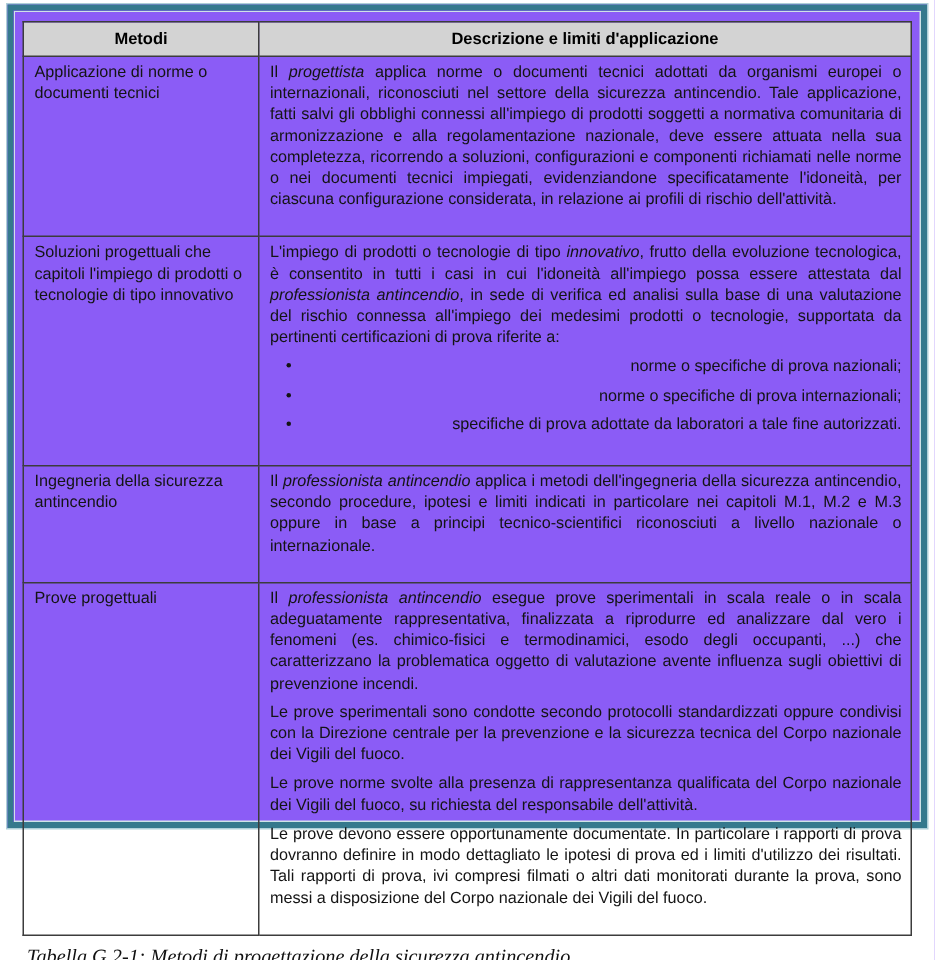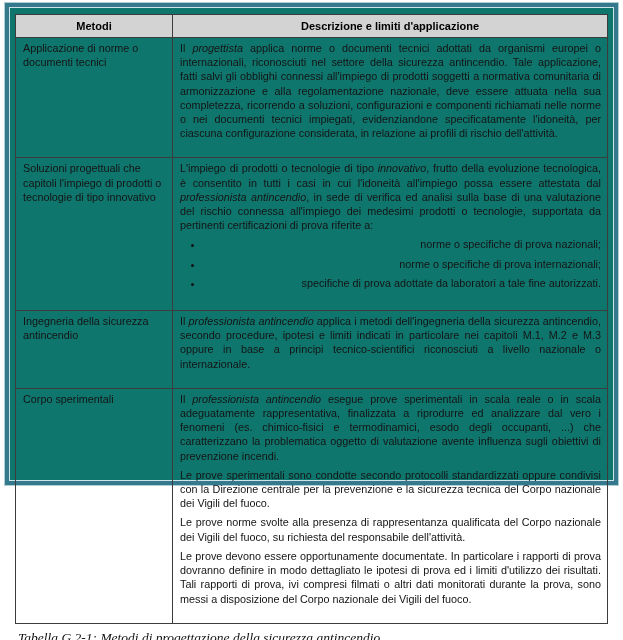--- a/index.html
+++ b/index.html
@@ -5,26 +5,26 @@
   html, body {
     margin: 0; padding: 0;
     width: 623px; height: 640px;
     background: #ffffff;
     font-family: "Liberation Sans", sans-serif;
     overflow: hidden;
   }
   .frame {
     position: absolute;
     left: 5px; top: 3px;
-    width: 613px; height: 482px;
+    width: 613px; height: 549px;
     box-sizing: border-box;
     border: 4px solid #35798d;
     box-shadow: 0 0 0 1px #aecfd8, inset 0 0 0 1px #cfe2e7;
     padding: 7px 6px 0 6px;
-    background: #0f766e;
+    background: #8b5cf6;
   }
   table.methods-table {
     width: 100%;
     border-collapse: collapse;
     table-layout: fixed;
   }
   .methods-table th, .methods-table td {
     border: 1px solid #3c3c3c;
   }
   .methods-table th {
@@ -99,21 +99,21 @@
             </ul>
           </td>
         </tr>
         <tr>
           <td class="cell-method">Ingegneria della sicurezza antincendio</td>
           <td class="cell-desc">
             <p><span>Il </span><em>professionista antincendio</em><span> applica i metodi dell'ingegneria della sicurezza antincendio, secondo procedure, ipotesi e limiti indicati in particolare nei capitoli M.1, M.2 e M.3 oppure in base a principi tecnico-scientifici riconosciuti a livello nazionale o internazionale.</span></p>
           </td>
         </tr>
         <tr>
-          <td class="cell-method">Corpo sperimentali</td>
+          <td class="cell-method">Prove progettuali</td>
           <td class="cell-desc">
             <p><span>Il </span><em>professionista antincendio</em><span> esegue prove sperimentali in scala reale o in scala adeguatamente rappresentativa, finalizzata a riprodurre ed analizzare dal vero i fenomeni (es. chimico-fisici e termodinamici, esodo degli occupanti, ...) che caratterizzano la problematica oggetto di valutazione avente influenza sugli obiettivi di prevenzione incendi.</span></p>
             <p><span>Le prove sperimentali sono condotte secondo protocolli standardizzati oppure condivisi con la Direzione centrale per la prevenzione e la sicurezza tecnica del Corpo nazionale dei Vigili del fuoco.</span></p>
             <p><span>Le prove norme svolte alla presenza di rappresentanza qualificata del Corpo nazionale dei Vigili del fuoco, su richiesta del responsabile dell'attività.</span></p>
             <p><span>Le prove devono essere opportunamente documentate. In particolare i rapporti di prova dovranno definire in modo dettagliato le ipotesi di prova ed i limiti d'utilizzo dei risultati. Tali rapporti di prova, ivi compresi filmati o altri dati monitorati durante la prova, sono messi a disposizione del Corpo nazionale dei Vigili del fuoco.</span></p>
           </td>
         </tr>
       </tbody>
   </table>
   <div class="caption">Tabella G.2-1: Metodi di progettazione della sicurezza antincendio</div>

